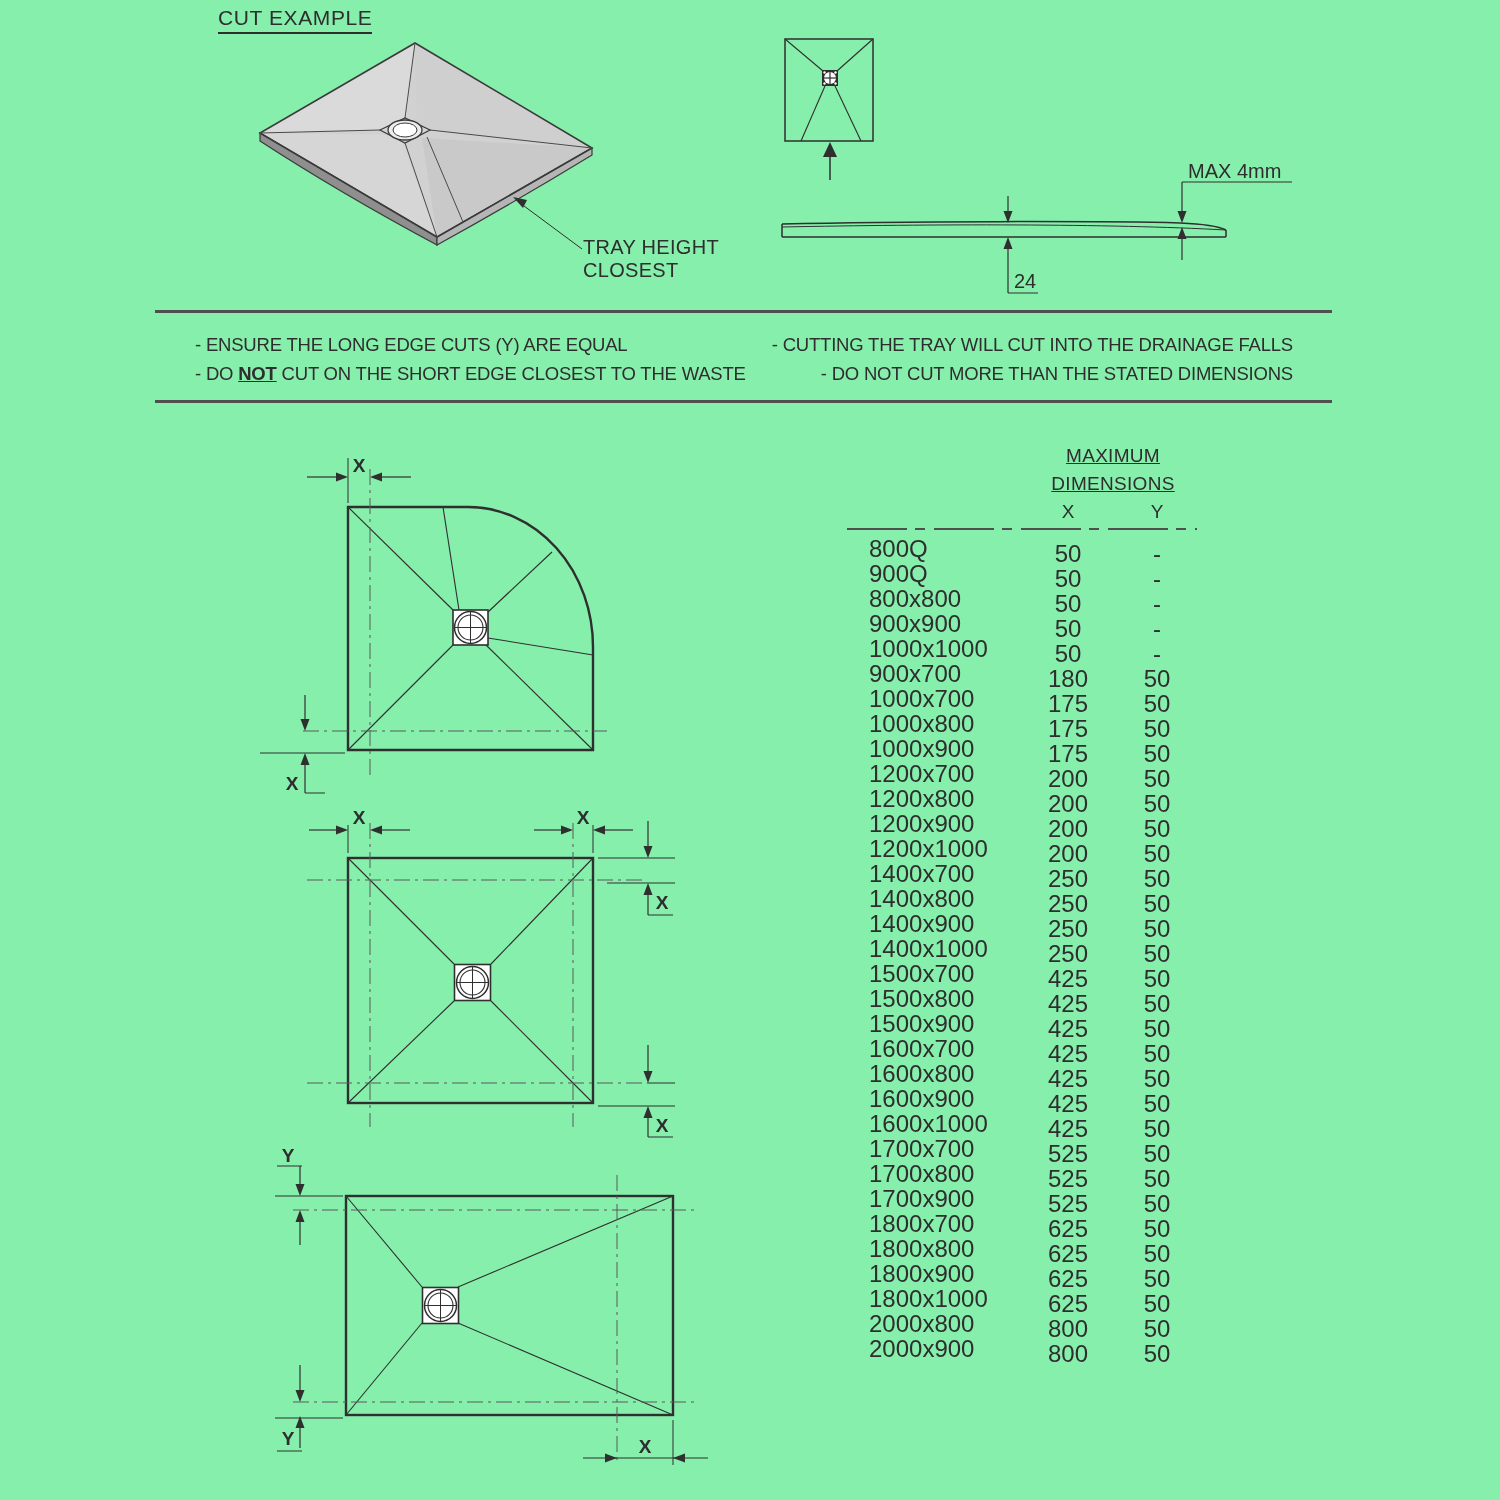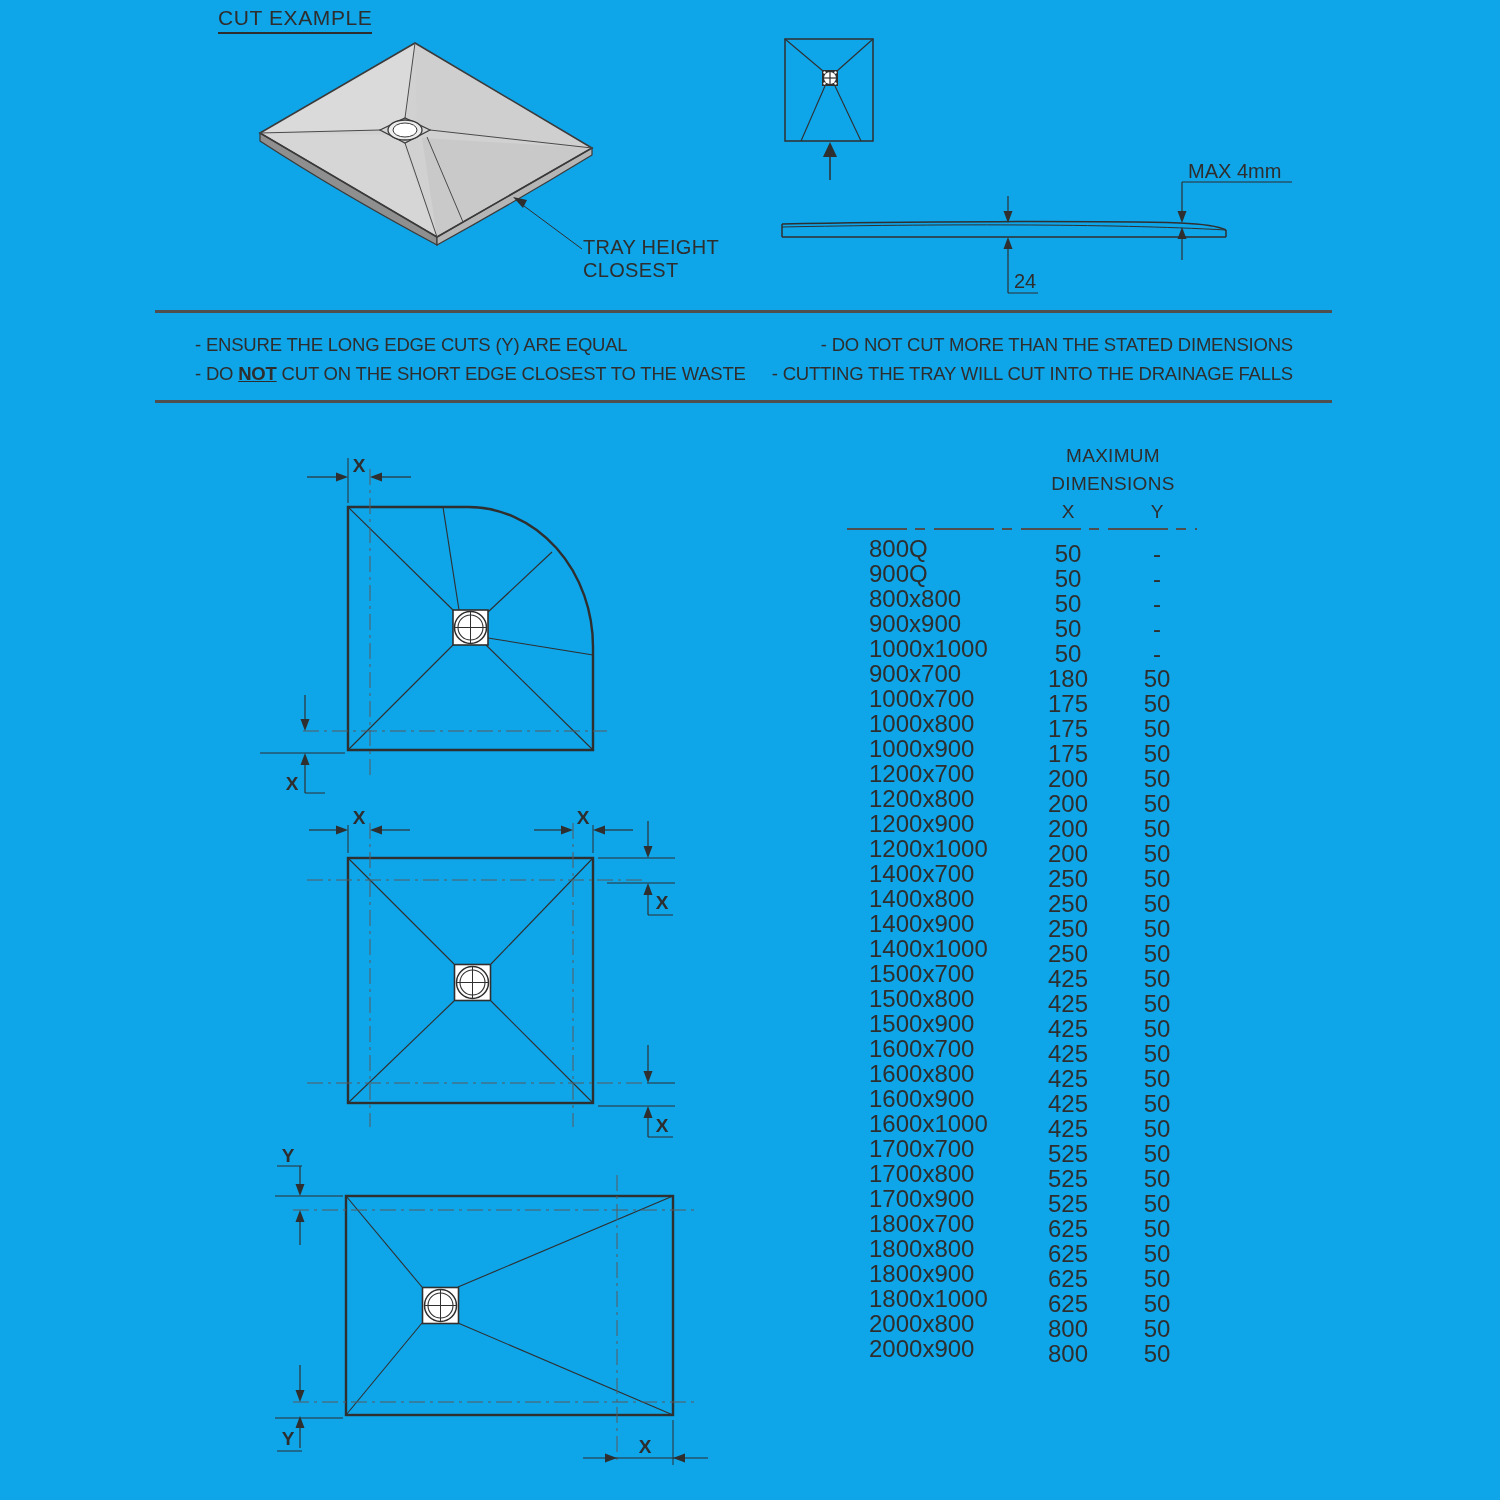--- a/index.html
+++ b/index.html
@@ -1,17 +1,17 @@
 <!DOCTYPE html>
 <html><head>
 <meta charset="utf-8">
 <style>
   html,body { margin:0; padding:0; background:#ffffff; }
   #canvas {
-    position:relative; width:1500px; height:1500px; background:#0ea5e9;
+    position:relative; width:1500px; height:1500px; background:#86efac;
     font-family:"Liberation Sans", sans-serif; color:#2e2e2e; overflow:hidden;
   }
   .abs { position:absolute; }
 
   #heading {
     left:218px; top:6px; font-size:21px; letter-spacing:0.6px;
     border-bottom:2.5px solid #2e2e2e; padding-bottom:2px; white-space:nowrap;
   }
 
   .rule { left:155px; width:1177px; height:2.5px; background:#4f4f4f; }
@@ -20,21 +20,21 @@
 
   .notes { font-size:18.5px; line-height:28.5px; letter-spacing:-0.2px; white-space:nowrap; }
   #notes-left { left:195px; top:331px; }
   #notes-right { right:207px; top:331px; text-align:right; }
   .em-not { font-weight:bold; text-decoration:underline; }
 
   #callout { left:583px; top:236px; font-size:20px; line-height:23px; letter-spacing:0.3px; }
 
   #dim-table { left:847px; top:440px; width:350px; height:930px; }
   .tbl-title { position:absolute; left:168px; top:2px; width:196px; text-align:center;
-               font-size:19px; line-height:28px; letter-spacing:0.3px; }
+               font-size:19px; line-height:28px; letter-spacing:0.3px;text-decoration:underline; }
   .colx { position:absolute; left:170px; top:61px; width:102px; text-align:center; font-size:19px; }
   .coly { position:absolute; left:272px; top:61px; width:76px;  text-align:center; font-size:19px; }
   .tbl-rule { position:absolute; top:88px; left:0; width:350px; height:2px;
     background:repeating-linear-gradient(90deg,#4f4f4f 0 60px,transparent 60px 68px,#4f4f4f 68px 78px,transparent 78px 87px); }
   .tbl-rows { position:absolute; top:95px; left:0; width:350px; }
   .trow { display:grid; grid-template-columns:170px 102px 76px; height:25px; align-items:center; font-size:24px; }
   .trow .size { padding-left:22px; }
   .trow .vx, .trow .vy { text-align:center; transform:translateY(5px); }
 
   svg { display:block; }
@@ -141,22 +141,22 @@
   </svg>
 
   <div class="abs rule" id="rule-top"></div>
   <div class="abs rule" id="rule-bottom"></div>
 
   <div class="abs notes" id="notes-left">
     <div>- ENSURE THE LONG EDGE CUTS (Y) ARE EQUAL</div>
     <div><span>- DO </span><span class="em-not">NOT</span><span> CUT ON THE SHORT EDGE CLOSEST TO THE WASTE</span></div>
   </div>
   <div class="abs notes" id="notes-right">
+    <div>- CUTTING THE TRAY WILL CUT INTO THE DRAINAGE FALLS</div>
     <div>- DO NOT CUT MORE THAN THE STATED DIMENSIONS</div>
-    <div>- CUTTING THE TRAY WILL CUT INTO THE DRAINAGE FALLS</div>
   </div>
 
   <svg class="abs" style="left:255px;top:445px" width="360" height="360" viewBox="0 0 360 360">
     <path d="M93,62 L213,62 A125,140 0 0 1 338,202 L338,305 L93,305 Z" class="outline"></path>
     <g class="thin">
       <line x1="198" y1="165" x2="93" y2="62"></line>
       <line x1="204" y1="165" x2="188" y2="62"></line>
       <line x1="233" y1="167" x2="297" y2="107"></line>
       <line x1="233" y1="193" x2="338" y2="210"></line>
       <line x1="231" y1="200" x2="338" y2="305"></line>

